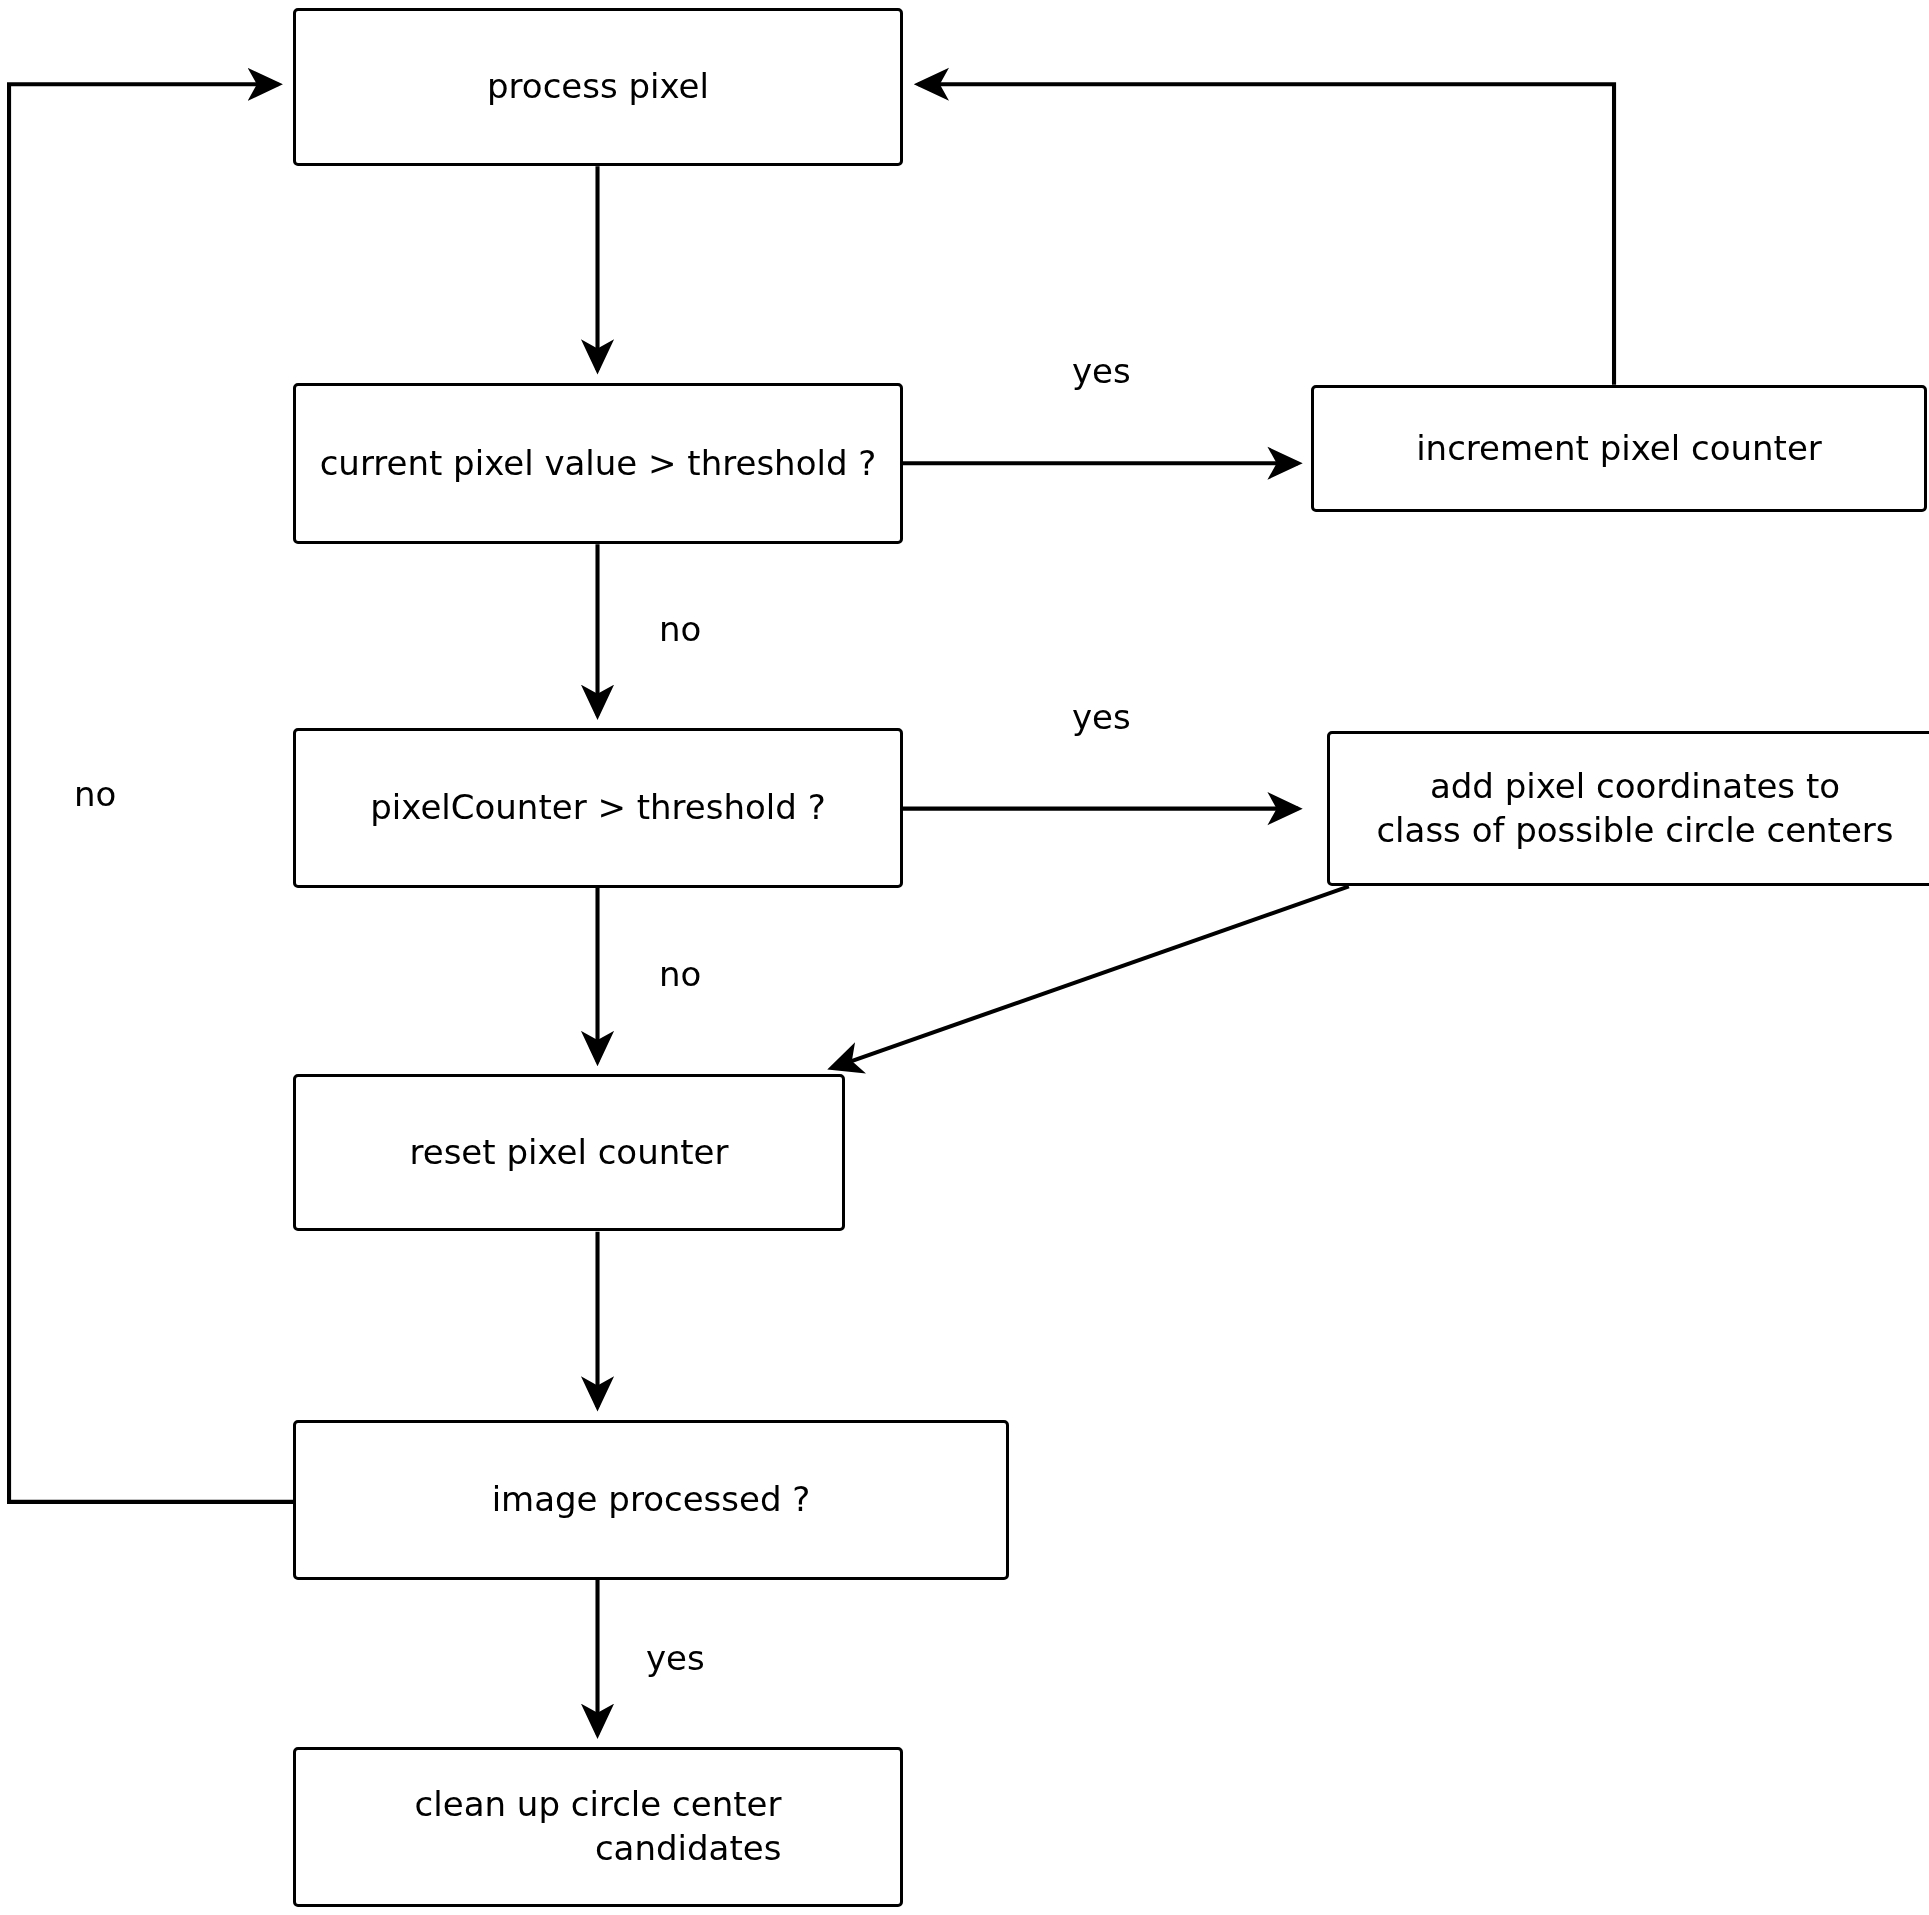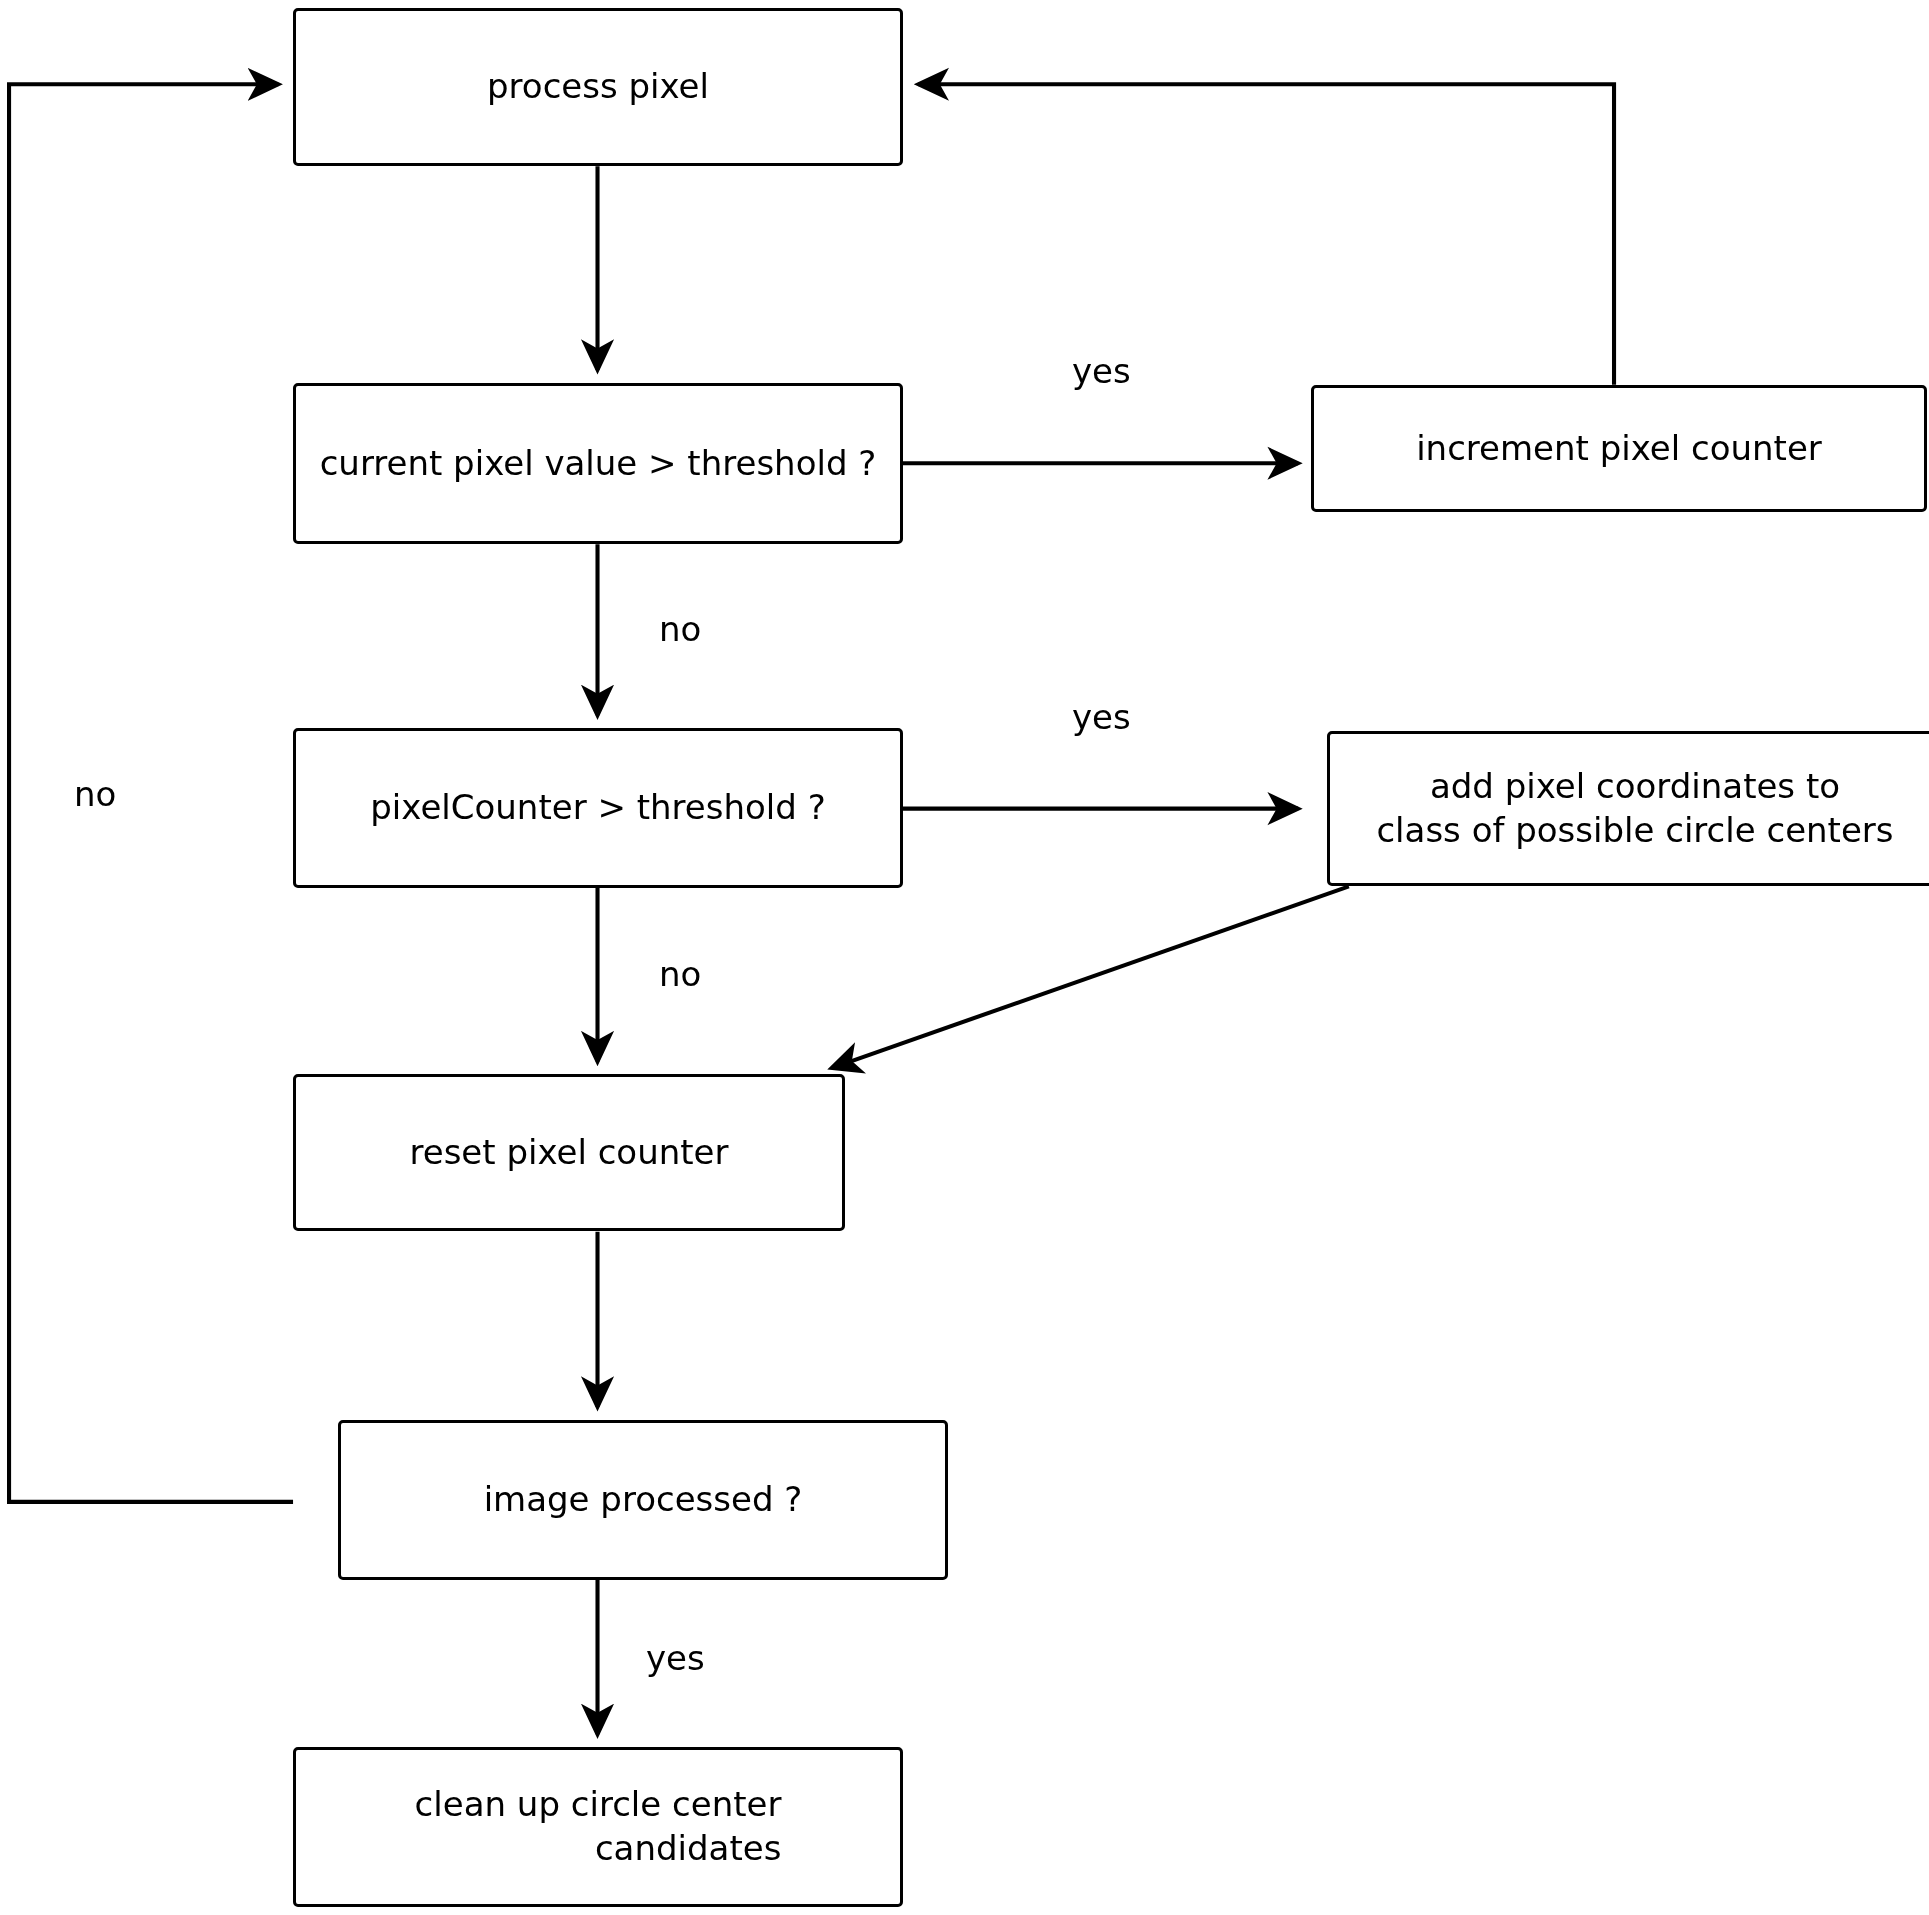--- a/index.html
+++ b/index.html
@@ -102,21 +102,21 @@
 
   <div class="node" style="left:1311px; top:385px; width:616px; height:127px;">increment pixel counter</div>
 
   <div class="node" style="left:293px; top:728px; width:610px; height:160px;">pixelCounter &gt; threshold ?</div>
 
   <div class="node" style="left:1311px; top:731px; width:616px; height:155px;margin-left:16px;">add pixel coordinates to
 class of possible circle centers</div>
 
   <div class="node" style="left:293px; top:1074px; width:552px; height:157px;">reset pixel counter</div>
 
-  <div class="node" style="left:293px; top:1420px; width:610px; height:160px;margin-left:45px;">image processed ?</div>
+  <div class="node" style="left:293px; top:1420px; width:716px; height:160px;">image processed ?</div>
 
   <div class="node" style="left:293px; top:1747px; width:610px; height:160px;text-align:right;">clean up circle center
 candidates</div>
 
   <div class="edge-label" style="left:1072px; top:354px;">yes</div>
 
   <div class="edge-label" style="left:659px; top:612px;">no</div>
 
   <div class="edge-label" style="left:1072px; top:700px;">yes</div>
 

